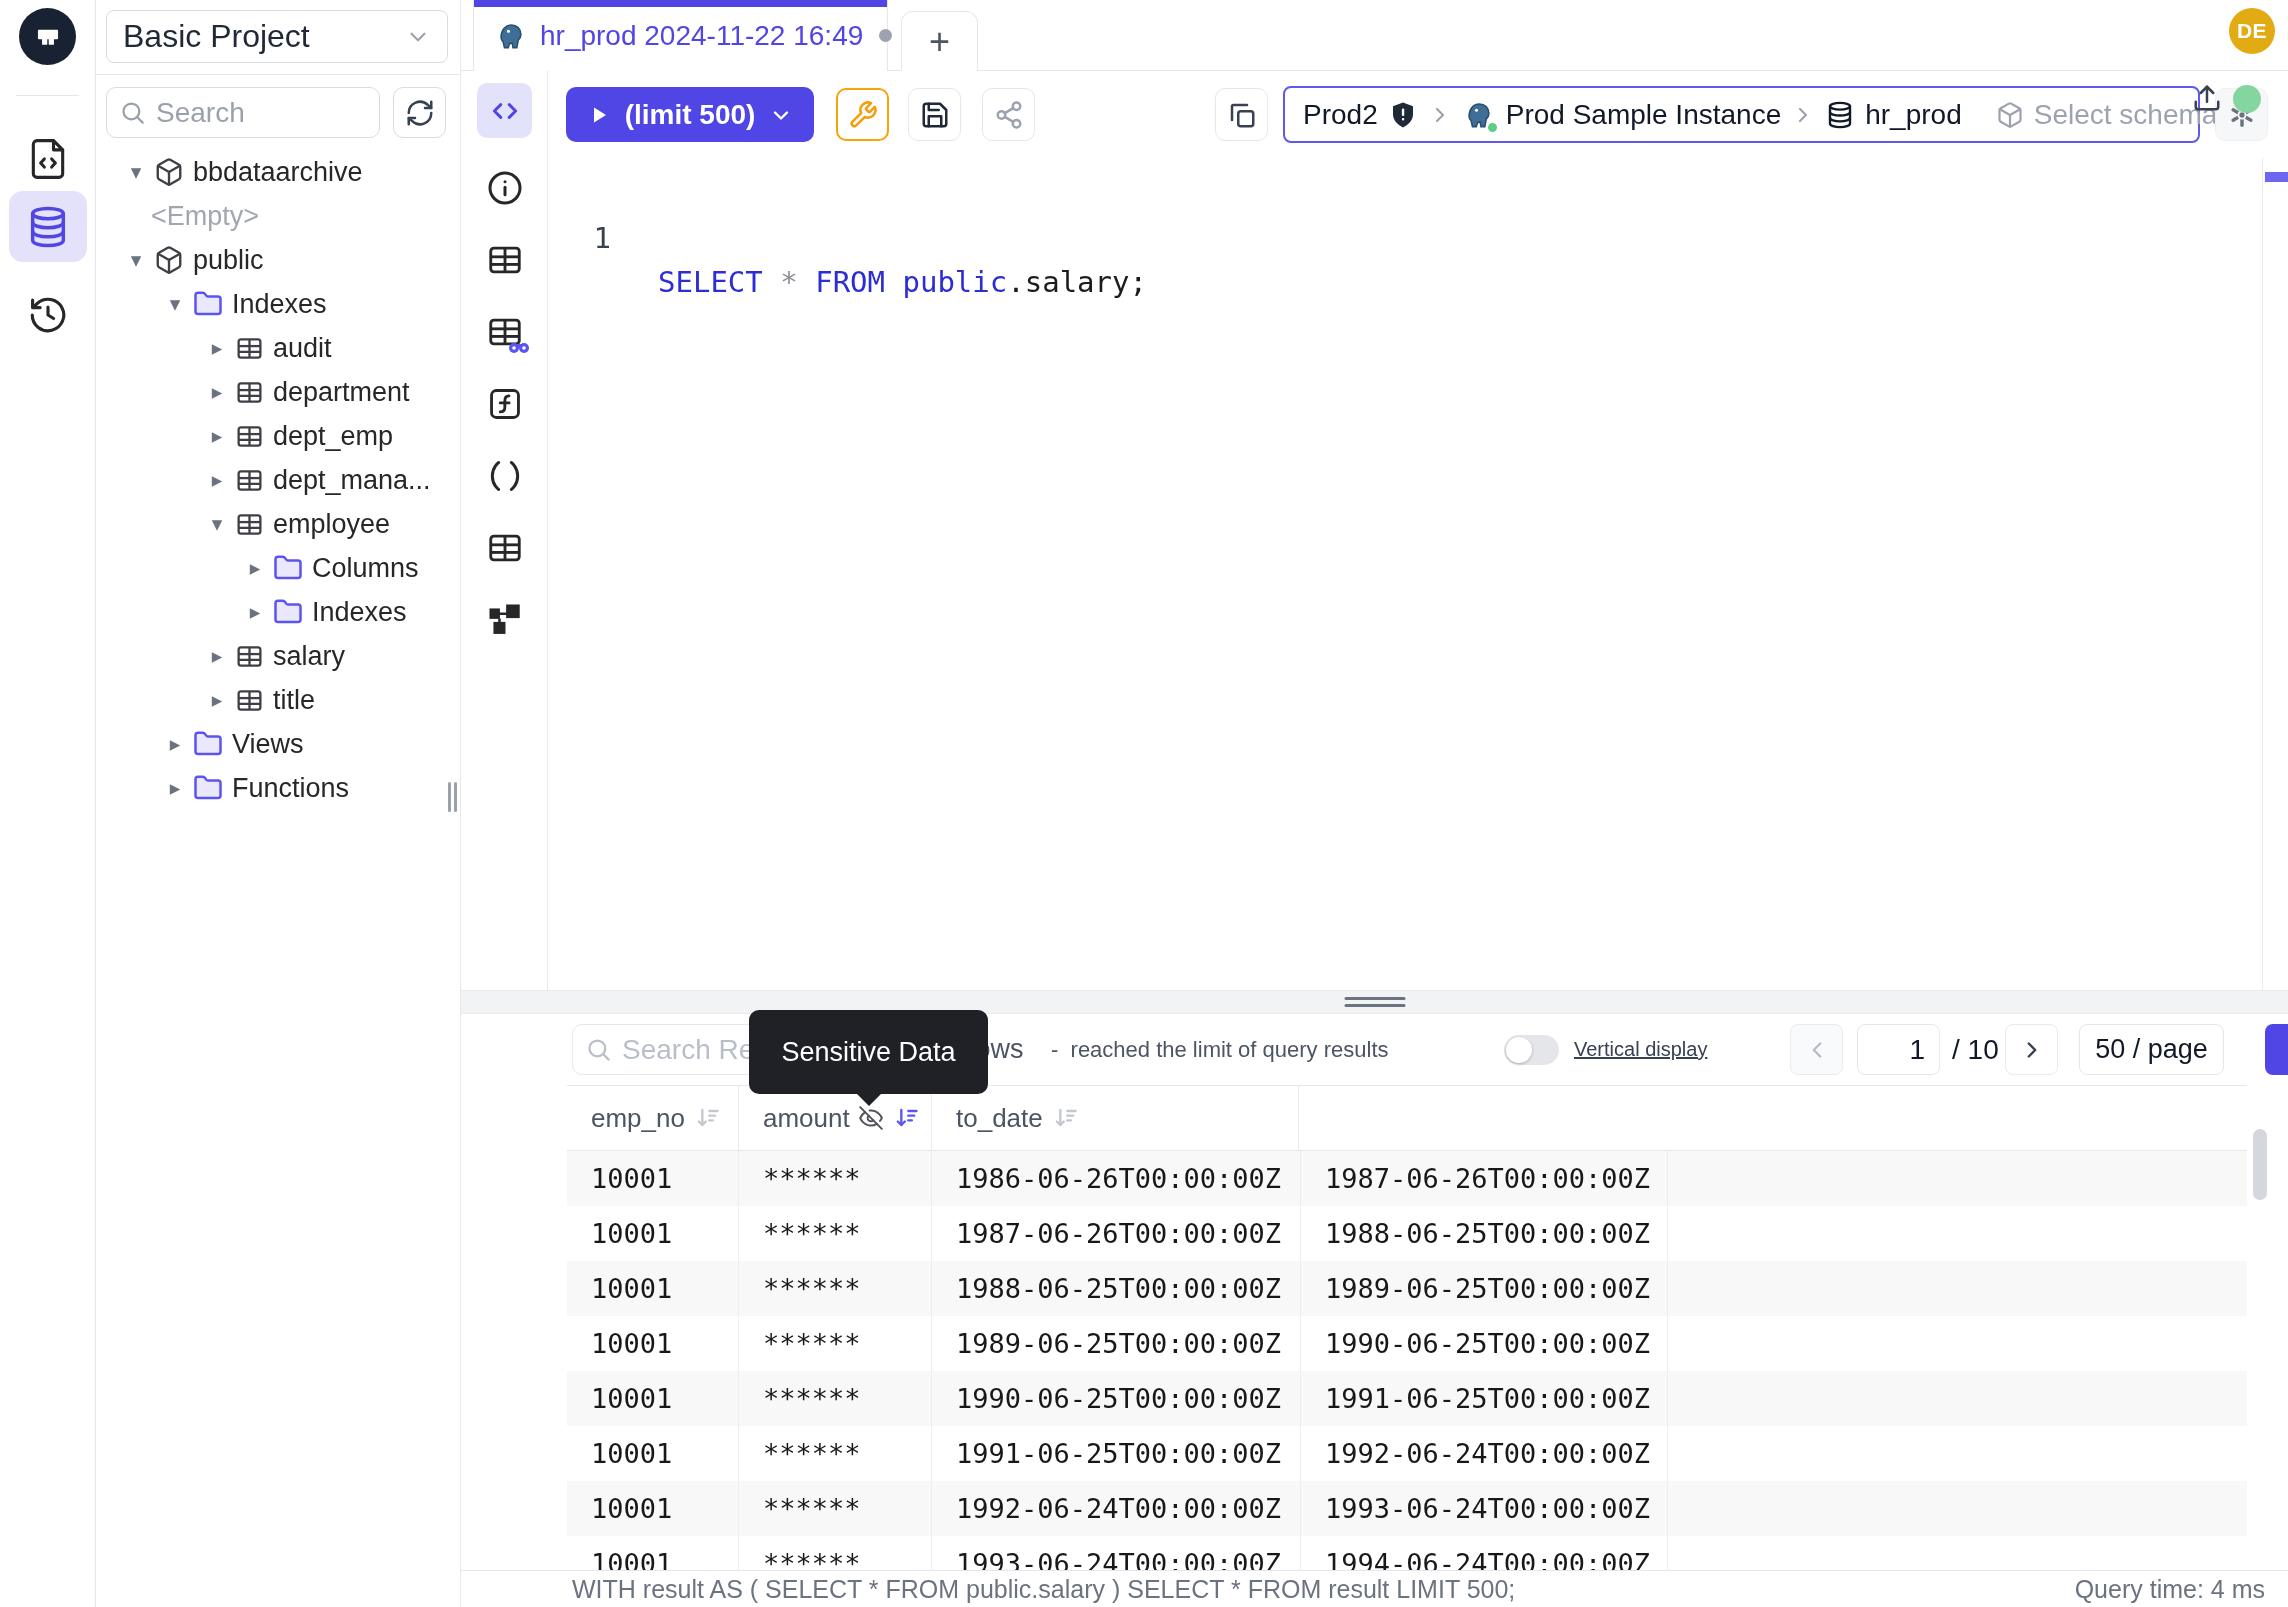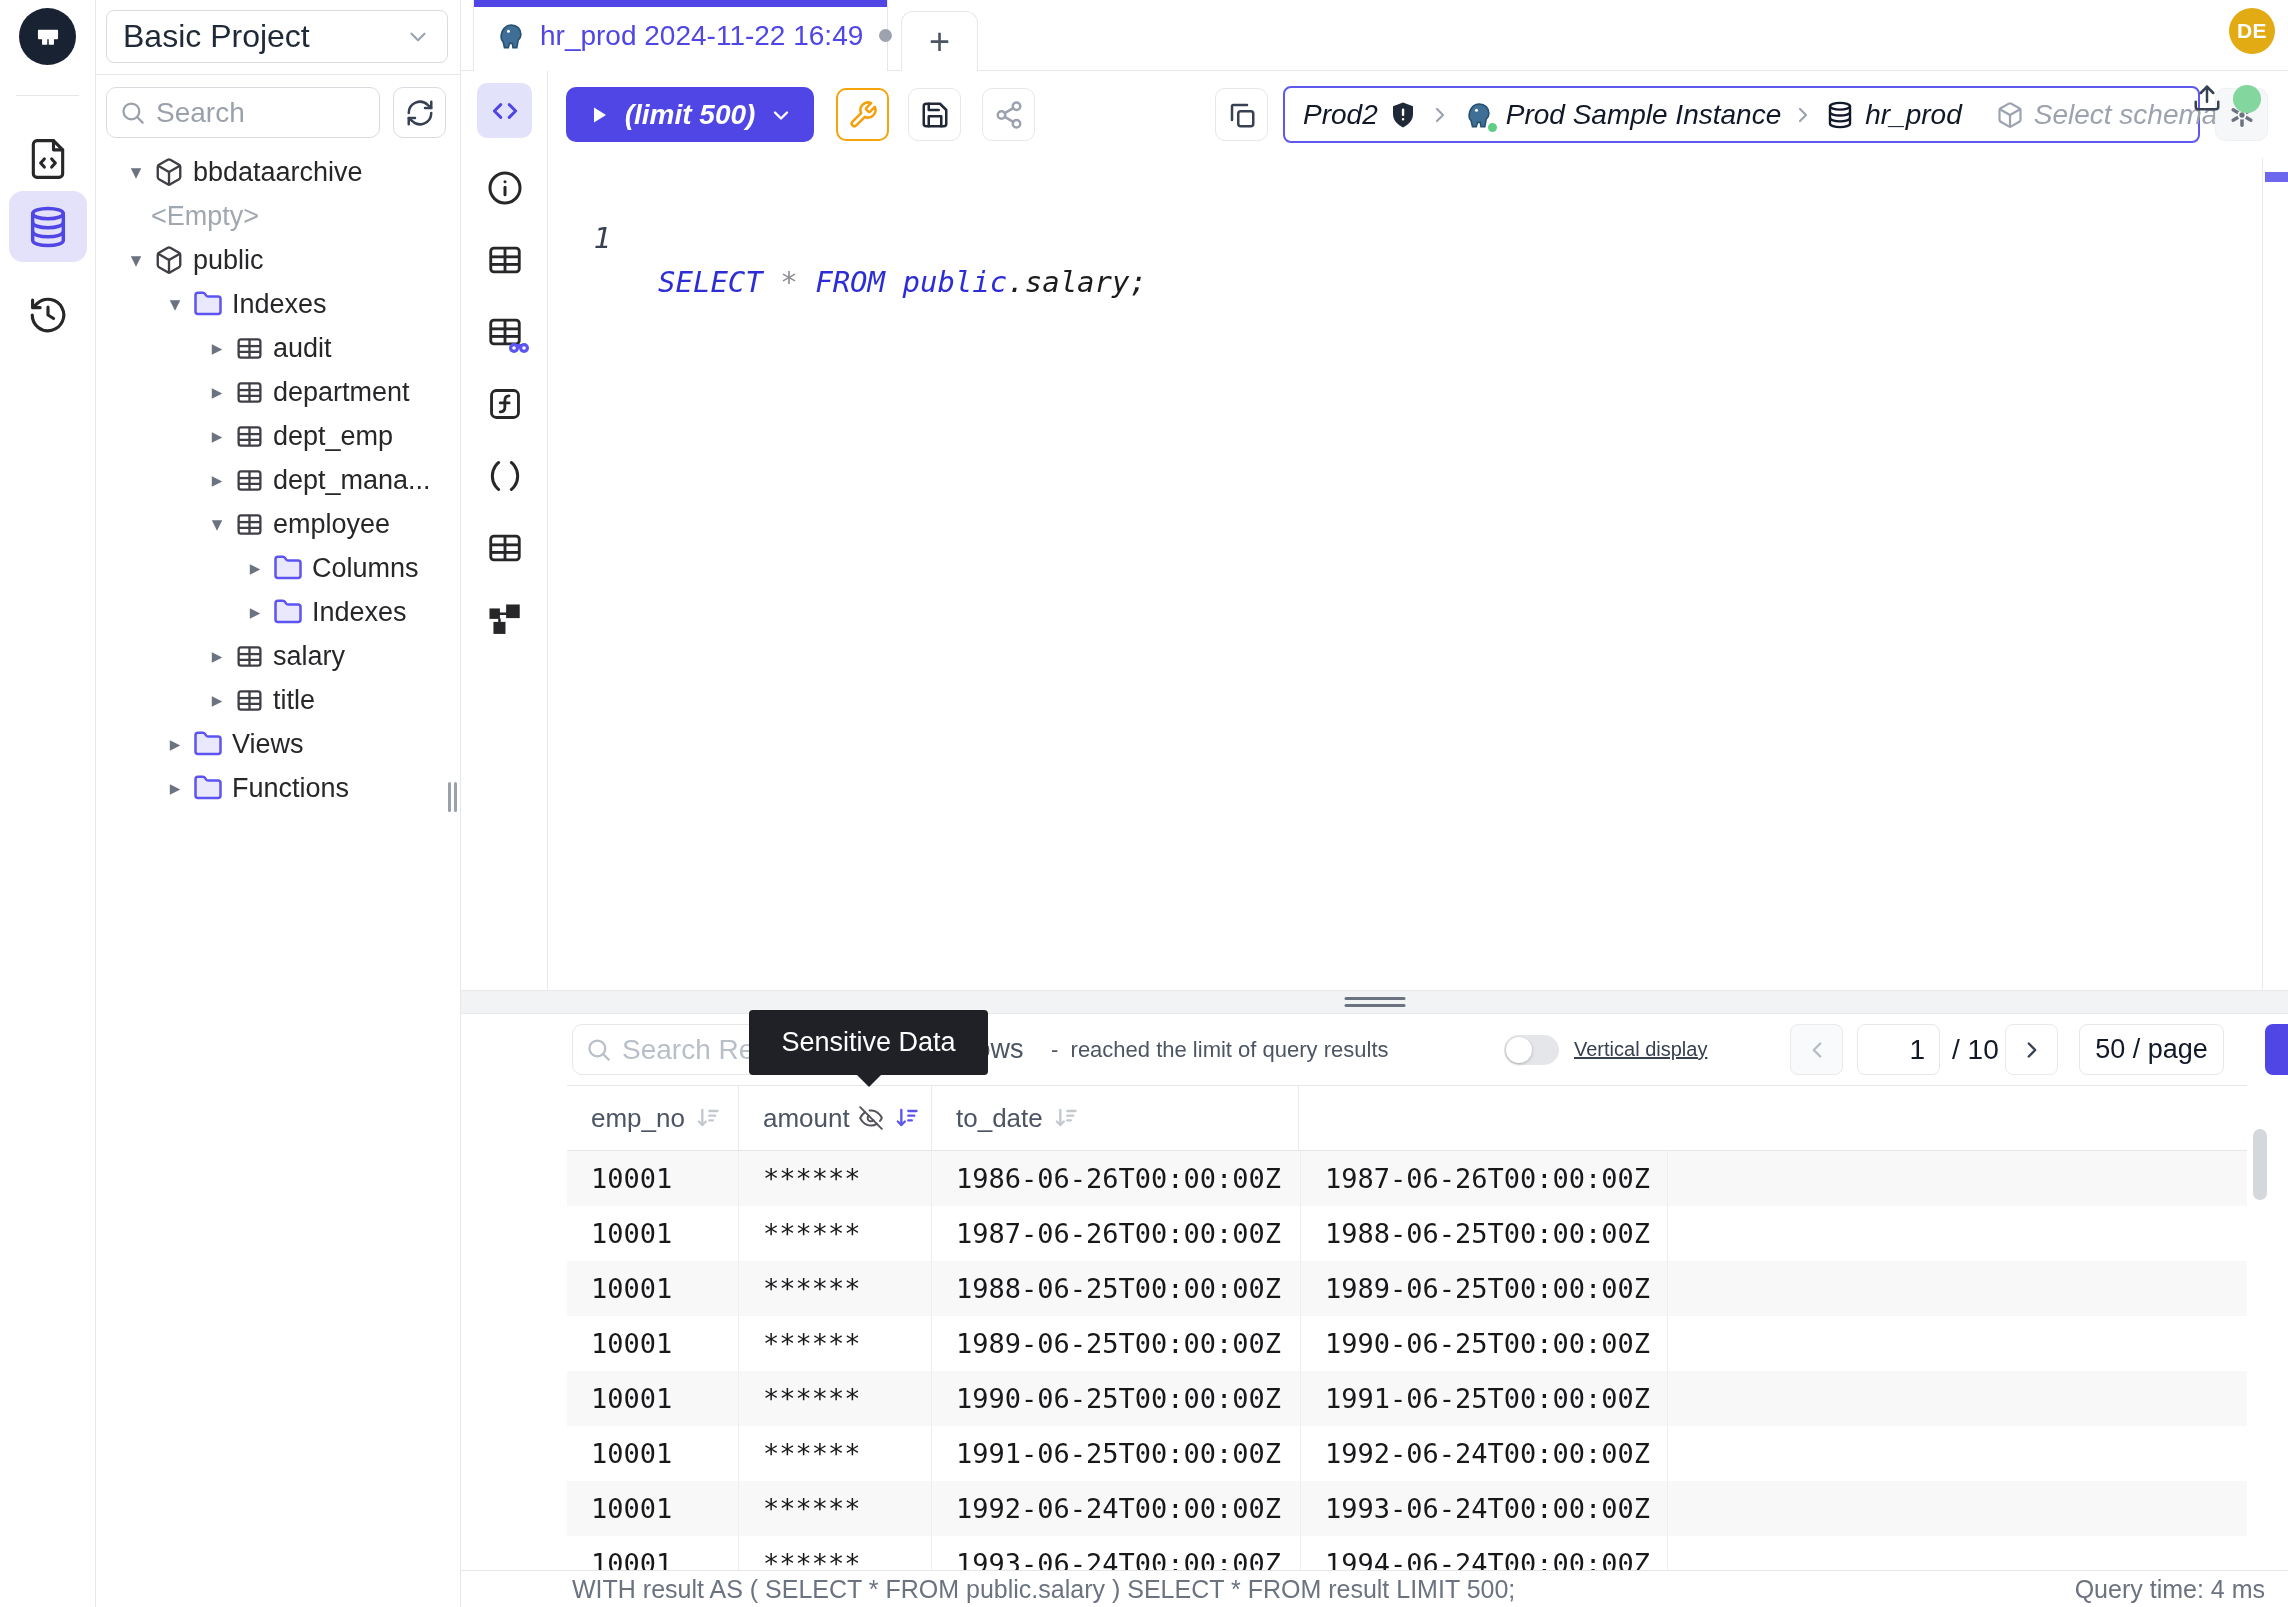--- a/index.html
+++ b/index.html
@@ -47,21 +47,21 @@
   .newtab-btn { position:absolute; left:440px; top:11px; width:77px; height:60px; border:1px solid #e5e7eb; border-bottom:none; border-radius:12px 12px 0 0; display:flex; align-items:center; justify-content:center; cursor:pointer; background:#fff; }
   .avatar { position:absolute; right:14px; top:8px; width:46px; height:46px; border-radius:50%; background:#e2ab13; color:#fff; font-size:21px; font-weight:700; display:flex; align-items:center; justify-content:center; letter-spacing:0.5px; cursor:pointer; }
 
   
   #editor-wrap { position:absolute; left:0; right:0; top:71px; height:919px; }
   #editor-rail { position:absolute; left:0; top:0; bottom:0; width:87px; border-right:1px solid #e5e7eb; background:#fff; }
   .erail-top { position:absolute; left:16px; top:12px; width:55px; height:55px; border-radius:10px; background:#e3e2fb; color:#4f46e5; display:flex; align-items:center; justify-content:center; cursor:pointer; }
   .erail-stack { position:absolute; left:0; top:95px; width:87px; display:flex; flex-direction:column; align-items:center; gap:28px; }
   .erail-icon { width:44px; height:44px; display:flex; align-items:center; justify-content:center; color:#27272a; cursor:pointer; position:relative; }
 
-  #editor-content { position:absolute; left:87px; right:0; top:0; bottom:0;font-style:italic; }
+  #editor-content { position:absolute; left:87px; right:0; top:0; bottom:0; }
   #editor-toolbar { position:absolute; left:0; right:0; top:0; height:87px; }
   .run-btn { position:absolute; left:18px; top:16px; width:248px; height:55px; background:#4f46e5; border-radius:10px; display:flex; align-items:center; justify-content:center; gap:14px; color:#fff; cursor:pointer; }
   .run-label { font-size:28px; font-weight:600; }
   .tb-btn { position:absolute; top:17px; width:53px; height:53px; border:1px solid #e5e7eb; border-radius:10px; background:#fff; display:flex; align-items:center; justify-content:center; cursor:pointer; }
   .tb-wrench { left:288px; border:2px solid #f5a40a; color:#f59e0b; }
   .tb-save { left:360px; color:#1f2937; }
   .tb-share { left:434px; color:#9ca3af; }
   .tb-batch { left:667px; color:#374151; }
   .conn-box { position:absolute; left:735px; top:15px; width:917px; height:57px; border:2px solid #5f58ee; border-radius:8px; display:flex; align-items:stretch; background:#fff; }
   .conn-left { flex:1; display:flex; align-items:center; padding:0 18px; gap:10px; cursor:pointer; }
@@ -96,21 +96,21 @@
   .toggle { position:absolute; left:1043px; top:21px; width:55px; height:30px; border-radius:15px; background:#e4e6ea; cursor:pointer; }
   .toggle .knob { position:absolute; left:2px; top:2px; width:26px; height:26px; border-radius:50%; background:#fff; box-shadow:0 1px 3px rgba(0,0,0,.25); }
   .vd-label { position:absolute; left:1113px; top:0; height:71px; line-height:71px; font-size:20px; color:#374151;text-decoration:underline; }
   .pg-btn { position:absolute; top:10px; width:53px; height:51px; border:1px solid #e8eaec; border-radius:8px; background:#fff; display:flex; align-items:center; justify-content:center; cursor:pointer; color:#374151; }
   .pg-prev { left:1329px; background:#f9fafb; color:#b6bcc6; }
   .pg-next { left:1544px; }
   .pg-input { position:absolute; left:1396px; top:10px; width:83px; height:51px; border:1px solid #e5e7eb; border-radius:8px; font-size:28px; font-family:inherit; color:#111827; text-align:right; padding-right:14px; outline:none; }
   .pg-total { position:absolute; left:1491px; top:0; height:71px; line-height:71px; font-size:28px; color:#111827; white-space:pre; }
   .pg-size { position:absolute; left:1618px; top:10px; width:145px; height:51px; border:1px solid #e5e7eb; border-radius:8px; display:flex; align-items:center; justify-content:center; font-size:27px; color:#111827; cursor:pointer; background:#fff; }
   .export-sliver { position:absolute; left:1804px; top:10px; width:24px; height:51px; background:#4f46e5; border-radius:8px 0 0 8px; cursor:pointer; }
-  .tooltip { position:absolute; left:288px; top:-4px; width:239px; height:65px; background:#1f2127; color:#fff; border-radius:4px; display:flex; align-items:center; justify-content:center; font-size:27px; font-weight:500; z-index:5; }
+  .tooltip { position:absolute; left:288px; top:-4px; width:239px; height:84px; background:#1f2127; color:#fff; border-radius:10px; display:flex; align-items:center; justify-content:center; font-size:27px; font-weight:500; z-index:5; }
   .tooltip .tip-arrow { position:absolute; left:50%; bottom:-12px; transform:translateX(-50%); width:0; height:0; border-left:13px solid transparent; border-right:13px solid transparent; border-top:13px solid #1f2127; }
 
   
   #results-table { position:absolute; left:106px; right:42px; top:1085px; bottom:38px; overflow:hidden; border-top:1px solid #e5e7eb; }
   .hrow { display:flex; height:65px; border-bottom:1px solid #e5e7eb; background:#fff; }
   .hcell { display:flex; align-items:center; gap:8px; padding-left:24px; font-size:26px; color:#4b5563; border-right:1px solid #e9ebee; }
   .drow { display:flex; height:55px; }
   .drow:nth-child(even) { background:#f8f8f9; }
   .dcell { display:flex; align-items:center; padding-left:24px; font-family:"DejaVu Sans Mono", monospace; font-size:27px; color:#18181b; border-right:1px solid #eceef1; white-space:nowrap; overflow:hidden; }
   .c0 { width:172px; flex:none; } .c1 { width:193px; flex:none; } .c2 { width:369px; flex:none; } .c3 { width:367px; flex:none; } .cf { flex:1; border-right:none; }

